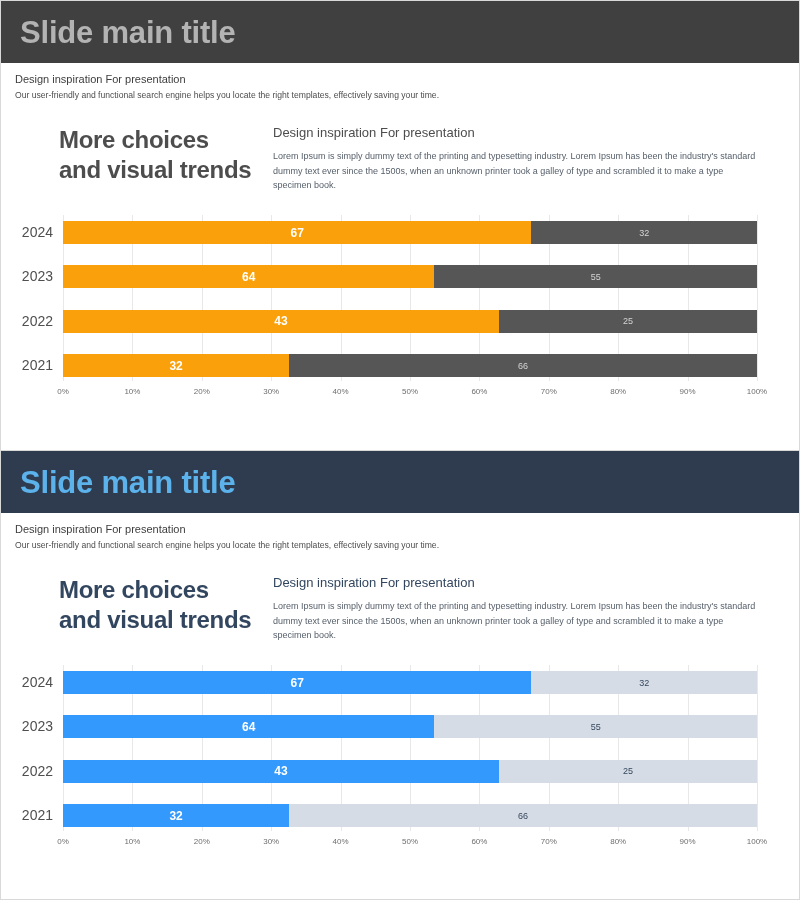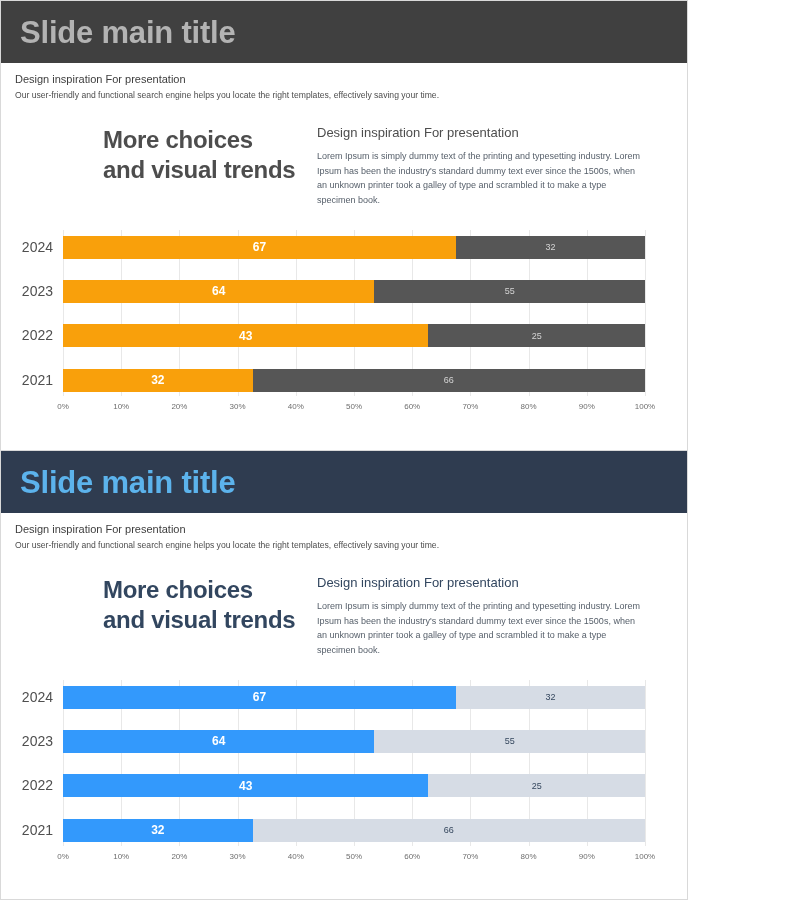--- a/index.html
+++ b/index.html
@@ -7,21 +7,21 @@
     padding: 0;
   }
   body {
     width: 800px;
     height: 900px;
     background: #ffffff;
     font-family: "Liberation Sans", sans-serif;
     overflow: hidden;
   }
   .page {
-    width: 688px;
+    width: 800px;
     height: 900px;
     box-sizing: border-box;
     border: 1px solid #d9d9d9;
     background: #ffffff;
     display: flex;
     flex-direction: column;
   }
 
   
   .slide {
@@ -70,21 +70,20 @@
   .subhead-text {
     font-size: 8.6px;
     color: #4d4d4d;
     line-height: 1.35;
   }
 
   
   .body-row {
     display: flex;
     padding: 24px 0 0 0;
-    margin-left: 44px;
   }
   .col-left {
     width: 272px;
     padding-left: 58px;
     box-sizing: border-box;
   }
   .col-right {
     flex: 1;
     padding-right: 40px;
     box-sizing: border-box;

